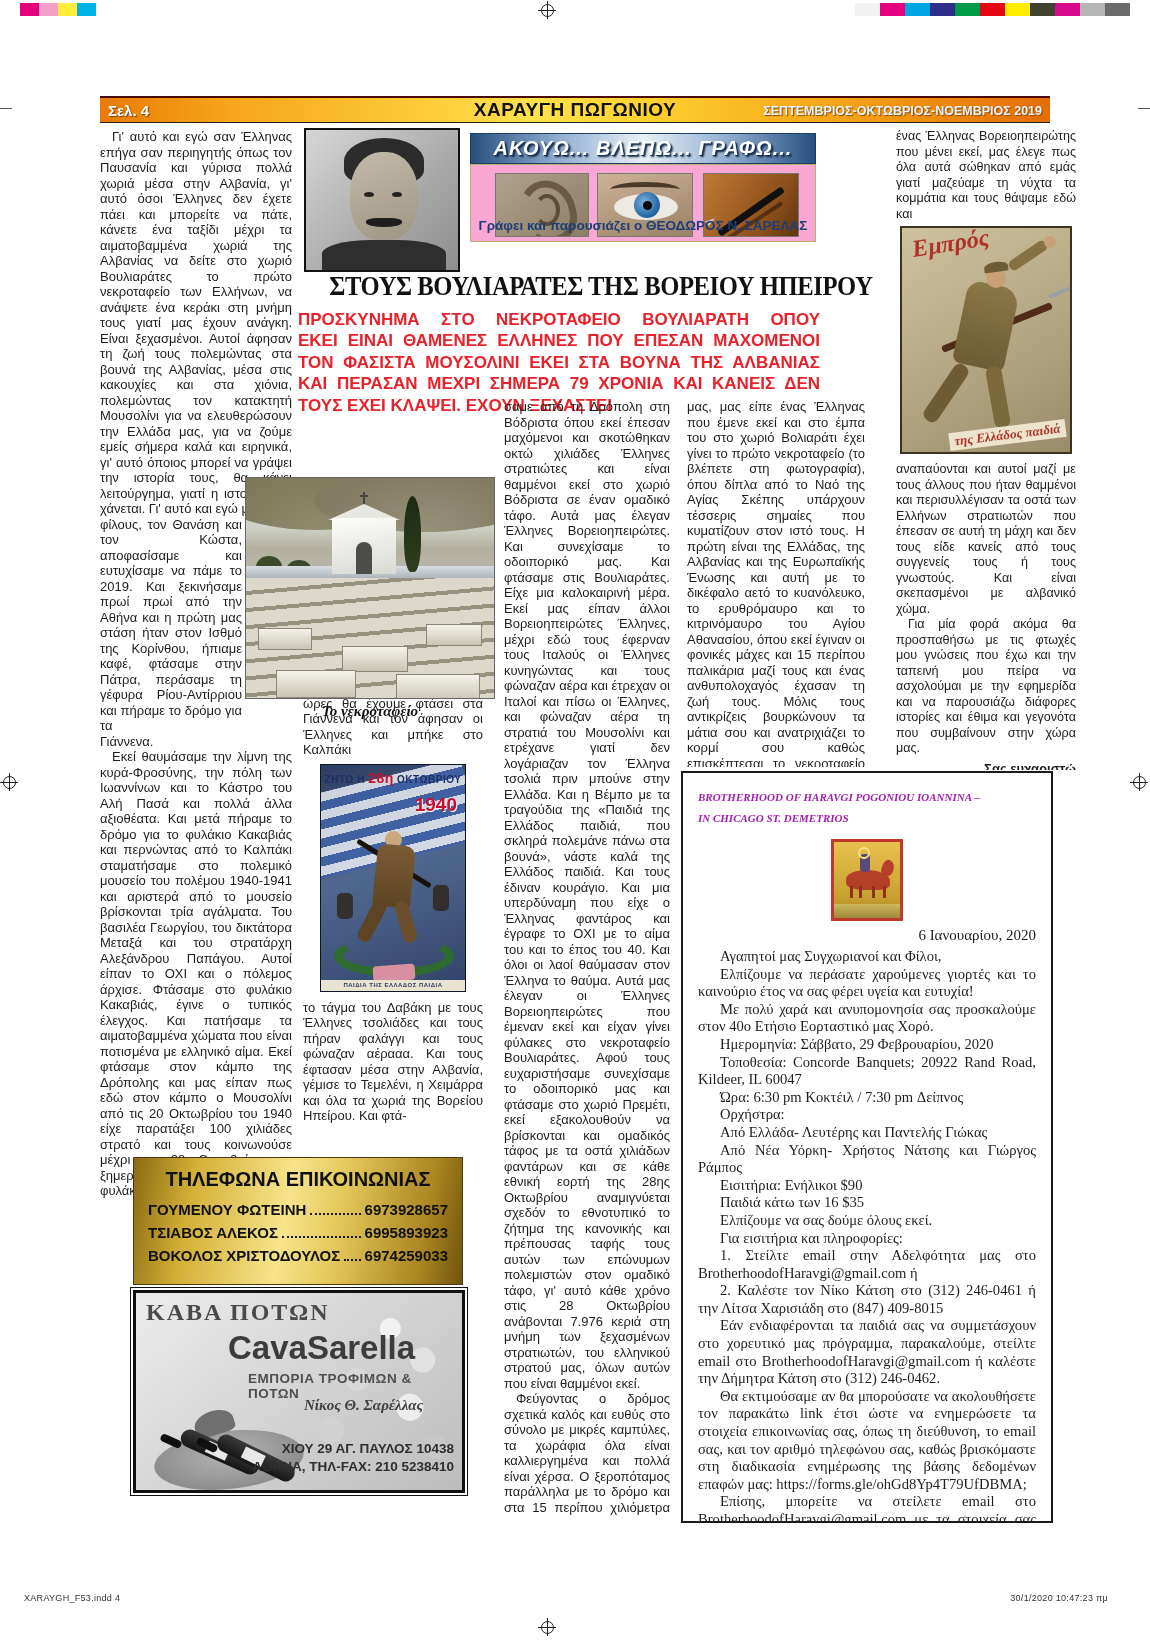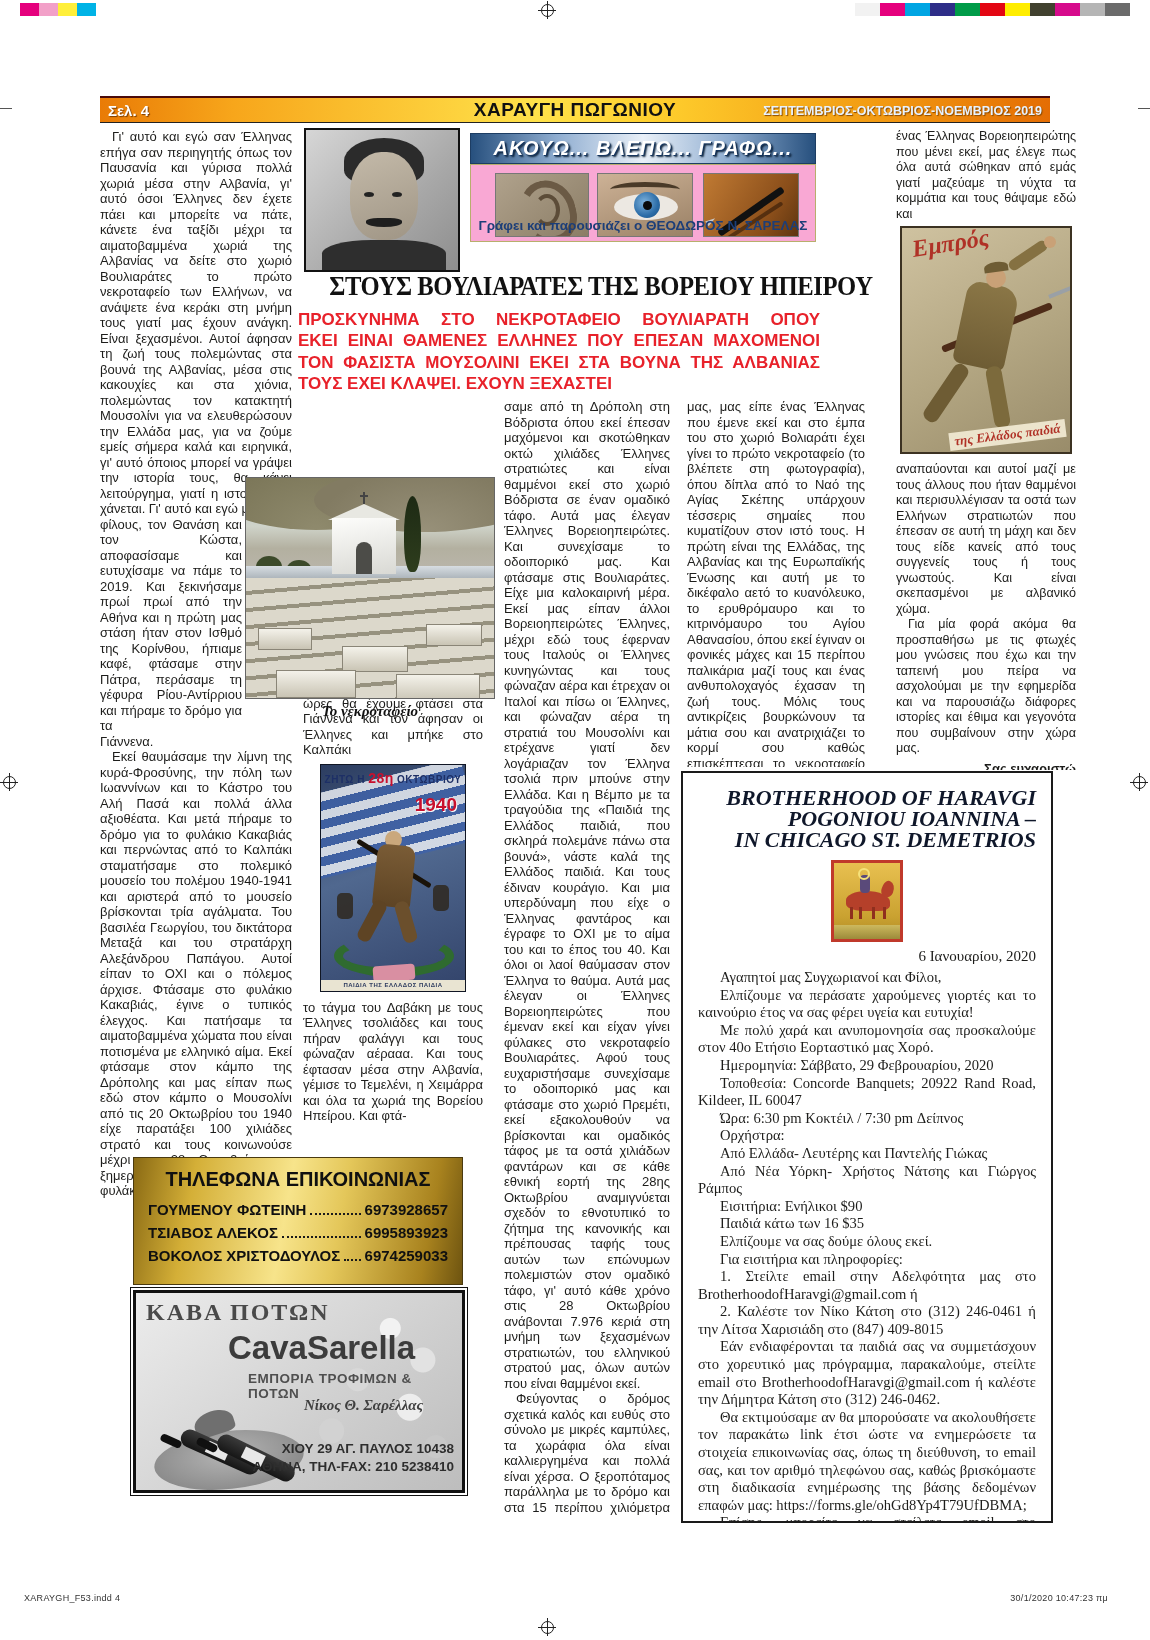--- a/index.html
+++ b/index.html
@@ -122,22 +122,22 @@
   .pe-leg2{position:absolute;left:88px;top:138px;width:16px;height:62px;background:#7c6a3c;transform:rotate(-10deg);border-radius:7px;}
   .pe-rifle{position:absolute;left:36px;top:96px;width:118px;height:7px;background:#4e2c18;transform:rotate(-22deg);border-radius:3px;}
   .pe-bayo{position:absolute;left:146px;top:62px;width:26px;height:4px;background:#9aa0a6;transform:rotate(-22deg);}
   .pe-label{position:absolute;right:4px;bottom:8px;background:#ece4cc;padding:2px 5px;transform:rotate(-7deg);
     font-family:"Liberation Serif",serif;font-style:italic;font-weight:700;font-size:13px;color:#b03126;line-height:14px;text-align:center;}
   
   #sig{margin-top:4px;text-align:right;font-weight:800;font-size:13px;line-height:16.5px;}
   
   #bbox{left:681px;top:771px;width:372px;height:752px;border:2px solid #1a1a1a;box-sizing:border-box;background:#fff;
     padding:14px 15px 10px 15px;overflow:hidden;}
-  #bb-title{font-family:"Liberation Serif",serif;font-style:italic;font-weight:700;font-size:22px;line-height:21px;
-    color:#0f172a;text-align:right;}
+  #bb-title{font-family:"Liberation Serif",serif;font-style:italic;font-weight:700;font-size:11px;line-height:21px;
+    color:#a21caf;text-align:left;}
   #bb-icon{position:relative;width:72px;height:82px;margin:10px auto 6px auto;border:3px solid #c0392b;box-sizing:border-box;
     background:linear-gradient(#e8c050,#caa231 70%,#b08a24);overflow:hidden;}
   .icon-horse{position:absolute;left:12px;top:28px;width:44px;height:20px;background:#b5402a;border-radius:50% 60% 30% 40%;}
   .icon-horsehead{position:absolute;left:48px;top:18px;width:12px;height:16px;background:#b5402a;border-radius:40% 60% 40% 40%;transform:rotate(24deg);}
   .icon-legs{position:absolute;left:16px;top:44px;width:36px;height:12px;background:
     linear-gradient(90deg,#8f2f1e 0 3px,transparent 3px 9px,#8f2f1e 9px 12px,transparent 12px 22px,#8f2f1e 22px 25px,transparent 25px 33px,#8f2f1e 33px 36px);}
   .icon-rider{position:absolute;left:26px;top:12px;width:10px;height:18px;background:#5a4a7a;border-radius:4px;}
   .icon-halo{position:absolute;left:24px;top:5px;width:12px;height:12px;border:2px solid #f6e27a;border-radius:50%;box-sizing:border-box;}
   .icon-ground{position:absolute;left:0;bottom:0;width:100%;height:14px;background:linear-gradient(#cdb95e,#9c8a3a);}
   #bb-date{text-align:right;font-family:"Liberation Serif",serif;font-size:15px;margin:2px 0 4px 0;}
@@ -228,20 +228,21 @@
       <div class="pen-nib"></div>
     </div>
     <div id="beige-caption">Γράφει και παρουσιάζει ο ΘΕΟΔΩΡΟΣ Ν. ΣΑΡΕΛΑΣ</div>
   </div>
 
   <div class="abs" id="headline">ΣΤΟΥΣ ΒΟΥΛΙΑΡΑΤΕΣ ΤΗΣ ΒΟΡΕΙΟΥ ΗΠΕΙΡΟΥ</div>
   <div class="abs" id="subhead">
     <div class="sh-line">ΠΡΟΣΚΥΝΗΜΑ ΣΤΟ ΝΕΚΡΟΤΑΦΕΙΟ ΒΟΥΛΙΑΡΑΤΗ ΟΠΟΥ</div>
     <div class="sh-line">ΕΚΕΙ ΕΙΝΑΙ ΘΑΜΕΝΕΣ ΕΛΛΗΝΕΣ ΠΟΥ ΕΠΕΣΑΝ ΜΑΧΟΜΕΝΟΙ</div>
     <div class="sh-line">ΤΟΝ ΦΑΣΙΣΤΑ ΜΟΥΣΟΛΙΝΙ ΕΚΕΙ ΣΤΑ ΒΟΥΝΑ ΤΗΣ ΑΛΒΑΝΙΑΣ</div>
+    <div class="sh-line">ΚΑΙ ΠΕΡΑΣΑΝ ΜΕΧΡΙ ΣΗΜΕΡΑ 79 ΧΡΟΝΙΑ ΚΑΙ ΚΑΝΕΙΣ ΔΕΝ</div>
     <div class="sh-line sh-last">ΤΟΥΣ ΕΧΕΙ ΚΛΑΨΕΙ. ΕΧΟΥΝ ΞΕΧΑΣΤΕΙ</div>
   </div>
 
   <div class="abs bt" id="colA">
     <div class="spacer-photo"></div>
     <p>ροβολαρχία του πυροβολικού με τον στρατηγό Κατσιμήτρο. Και είχε πει ο Μουσολίνι σε 24 ώρες θα έχουμε φτάσει στα Γιάννενα και τον άφησαν οι Έλληνες και μπήκε στο Καλπάκι</p>
     <div id="poster1940">
       <div class="flag40"></div>
       <div class="p40-top">
         <span>ΖΗΤΩ Η</span>

